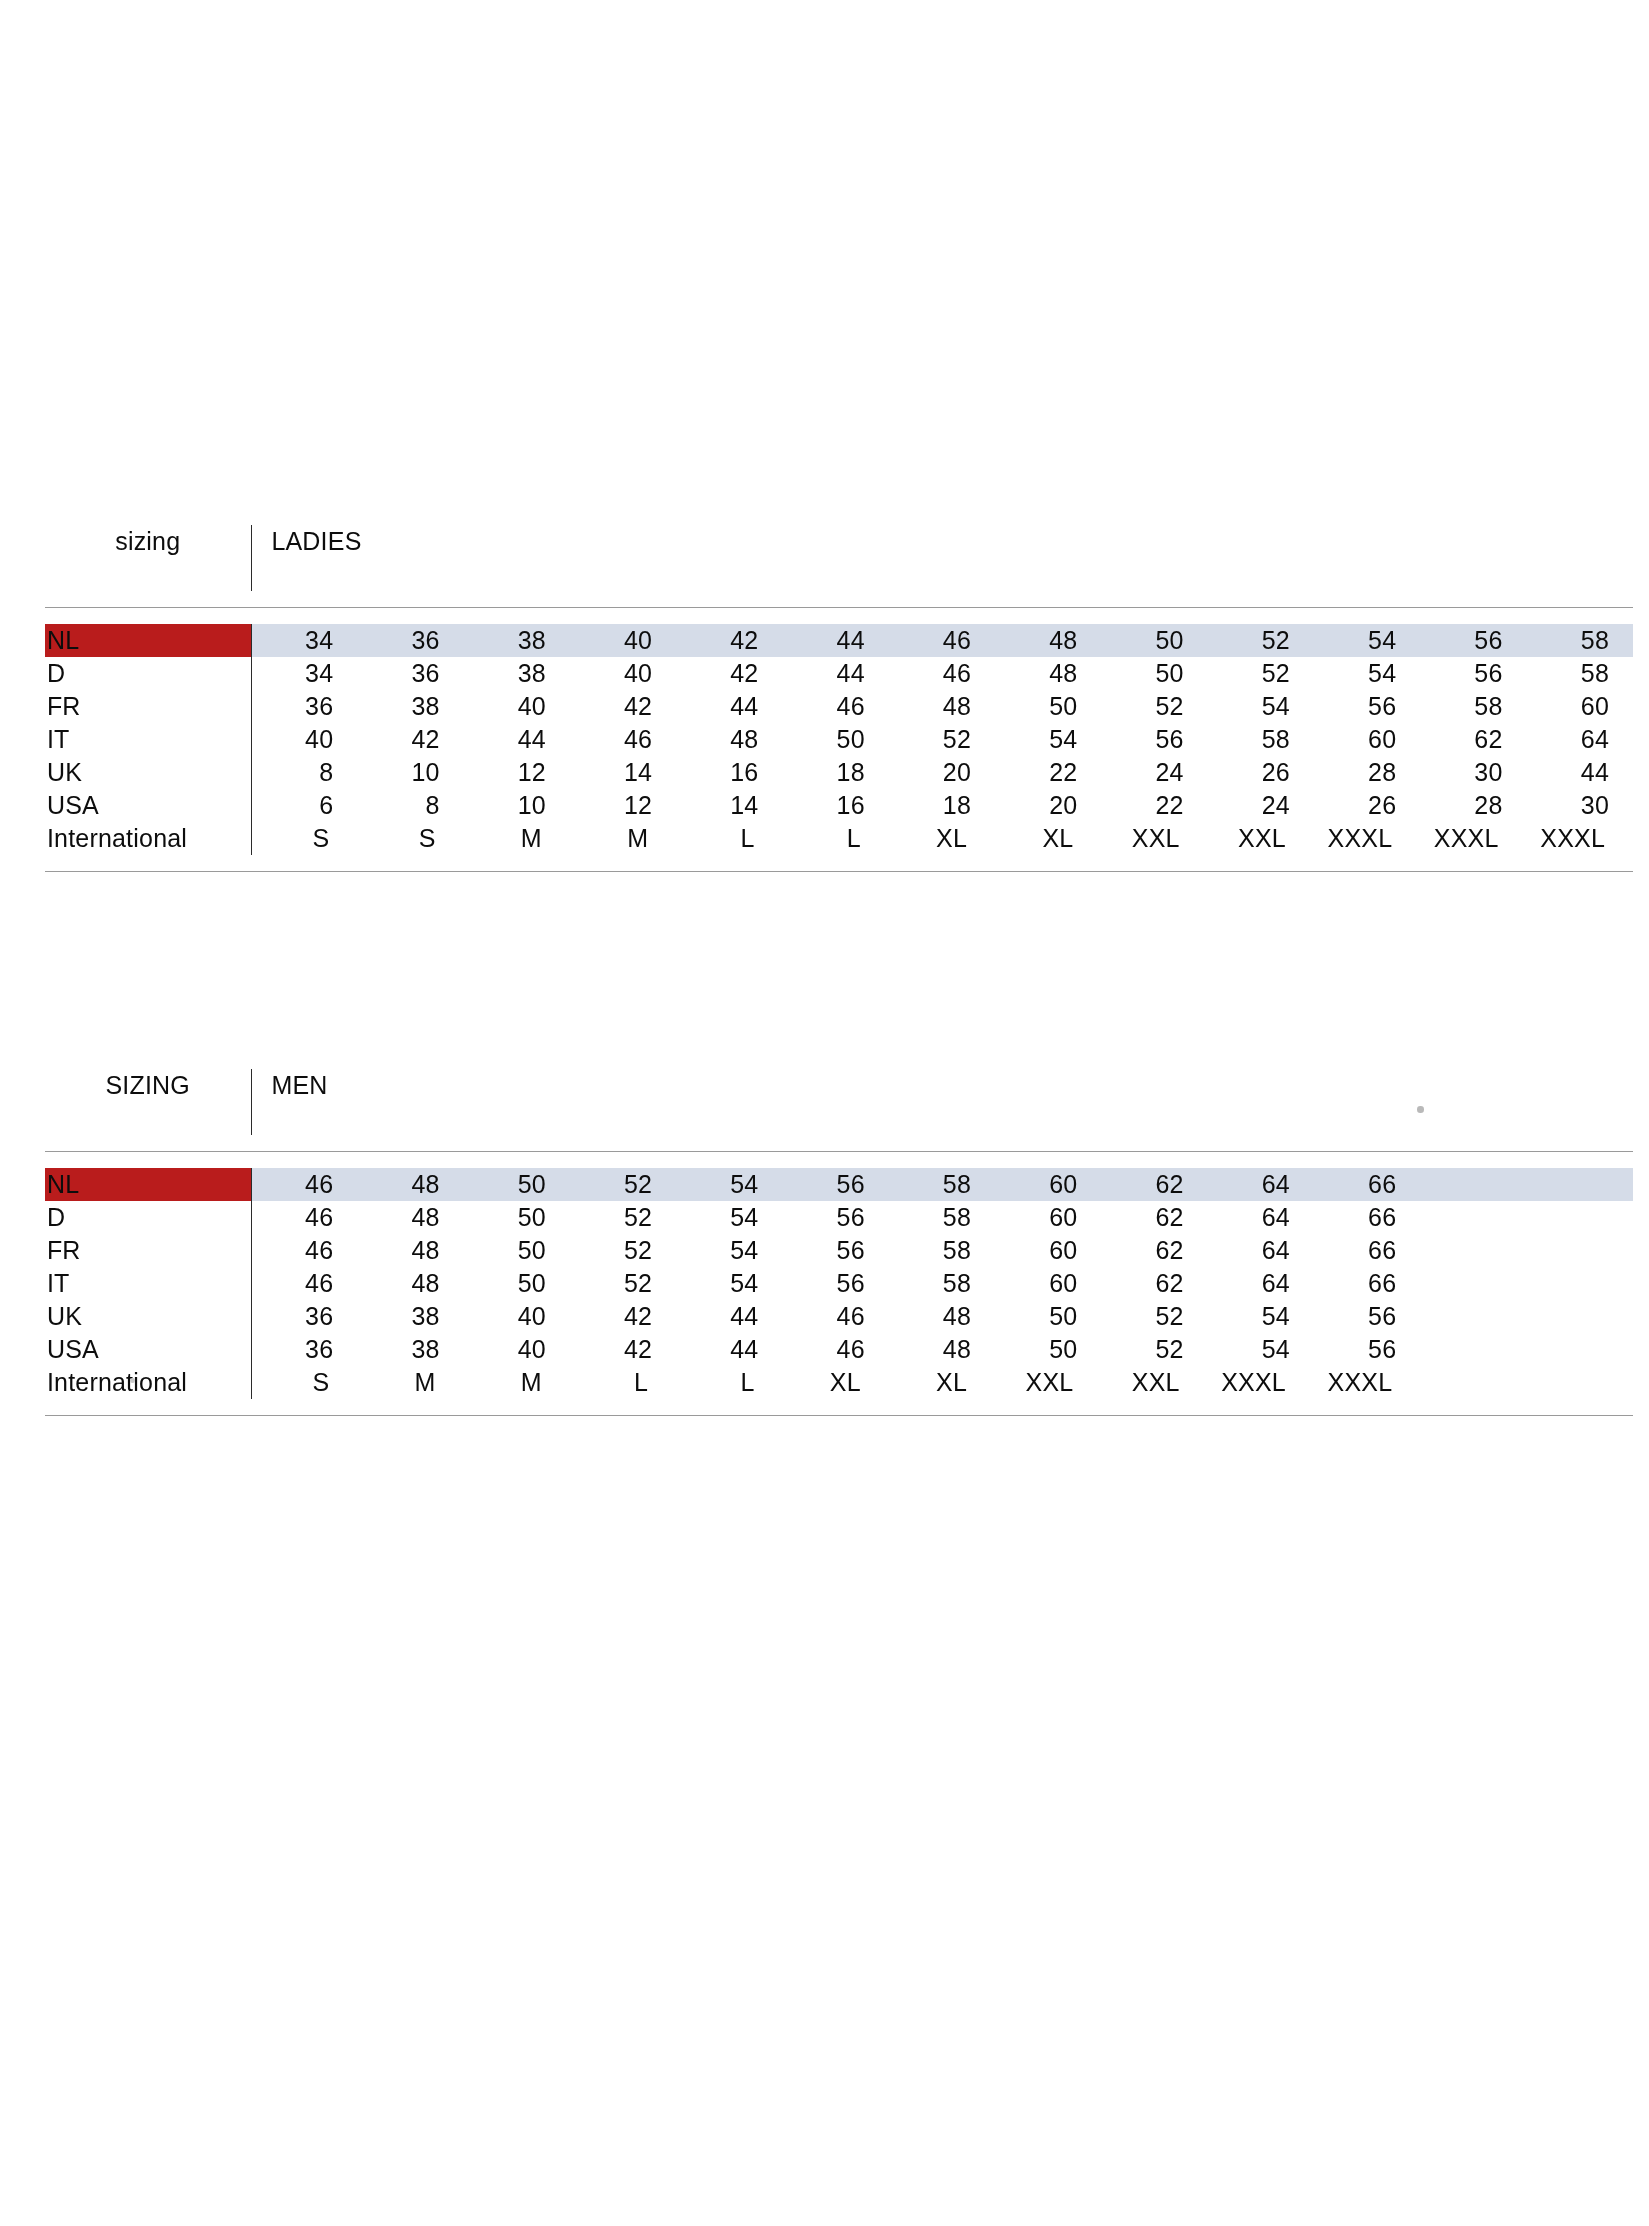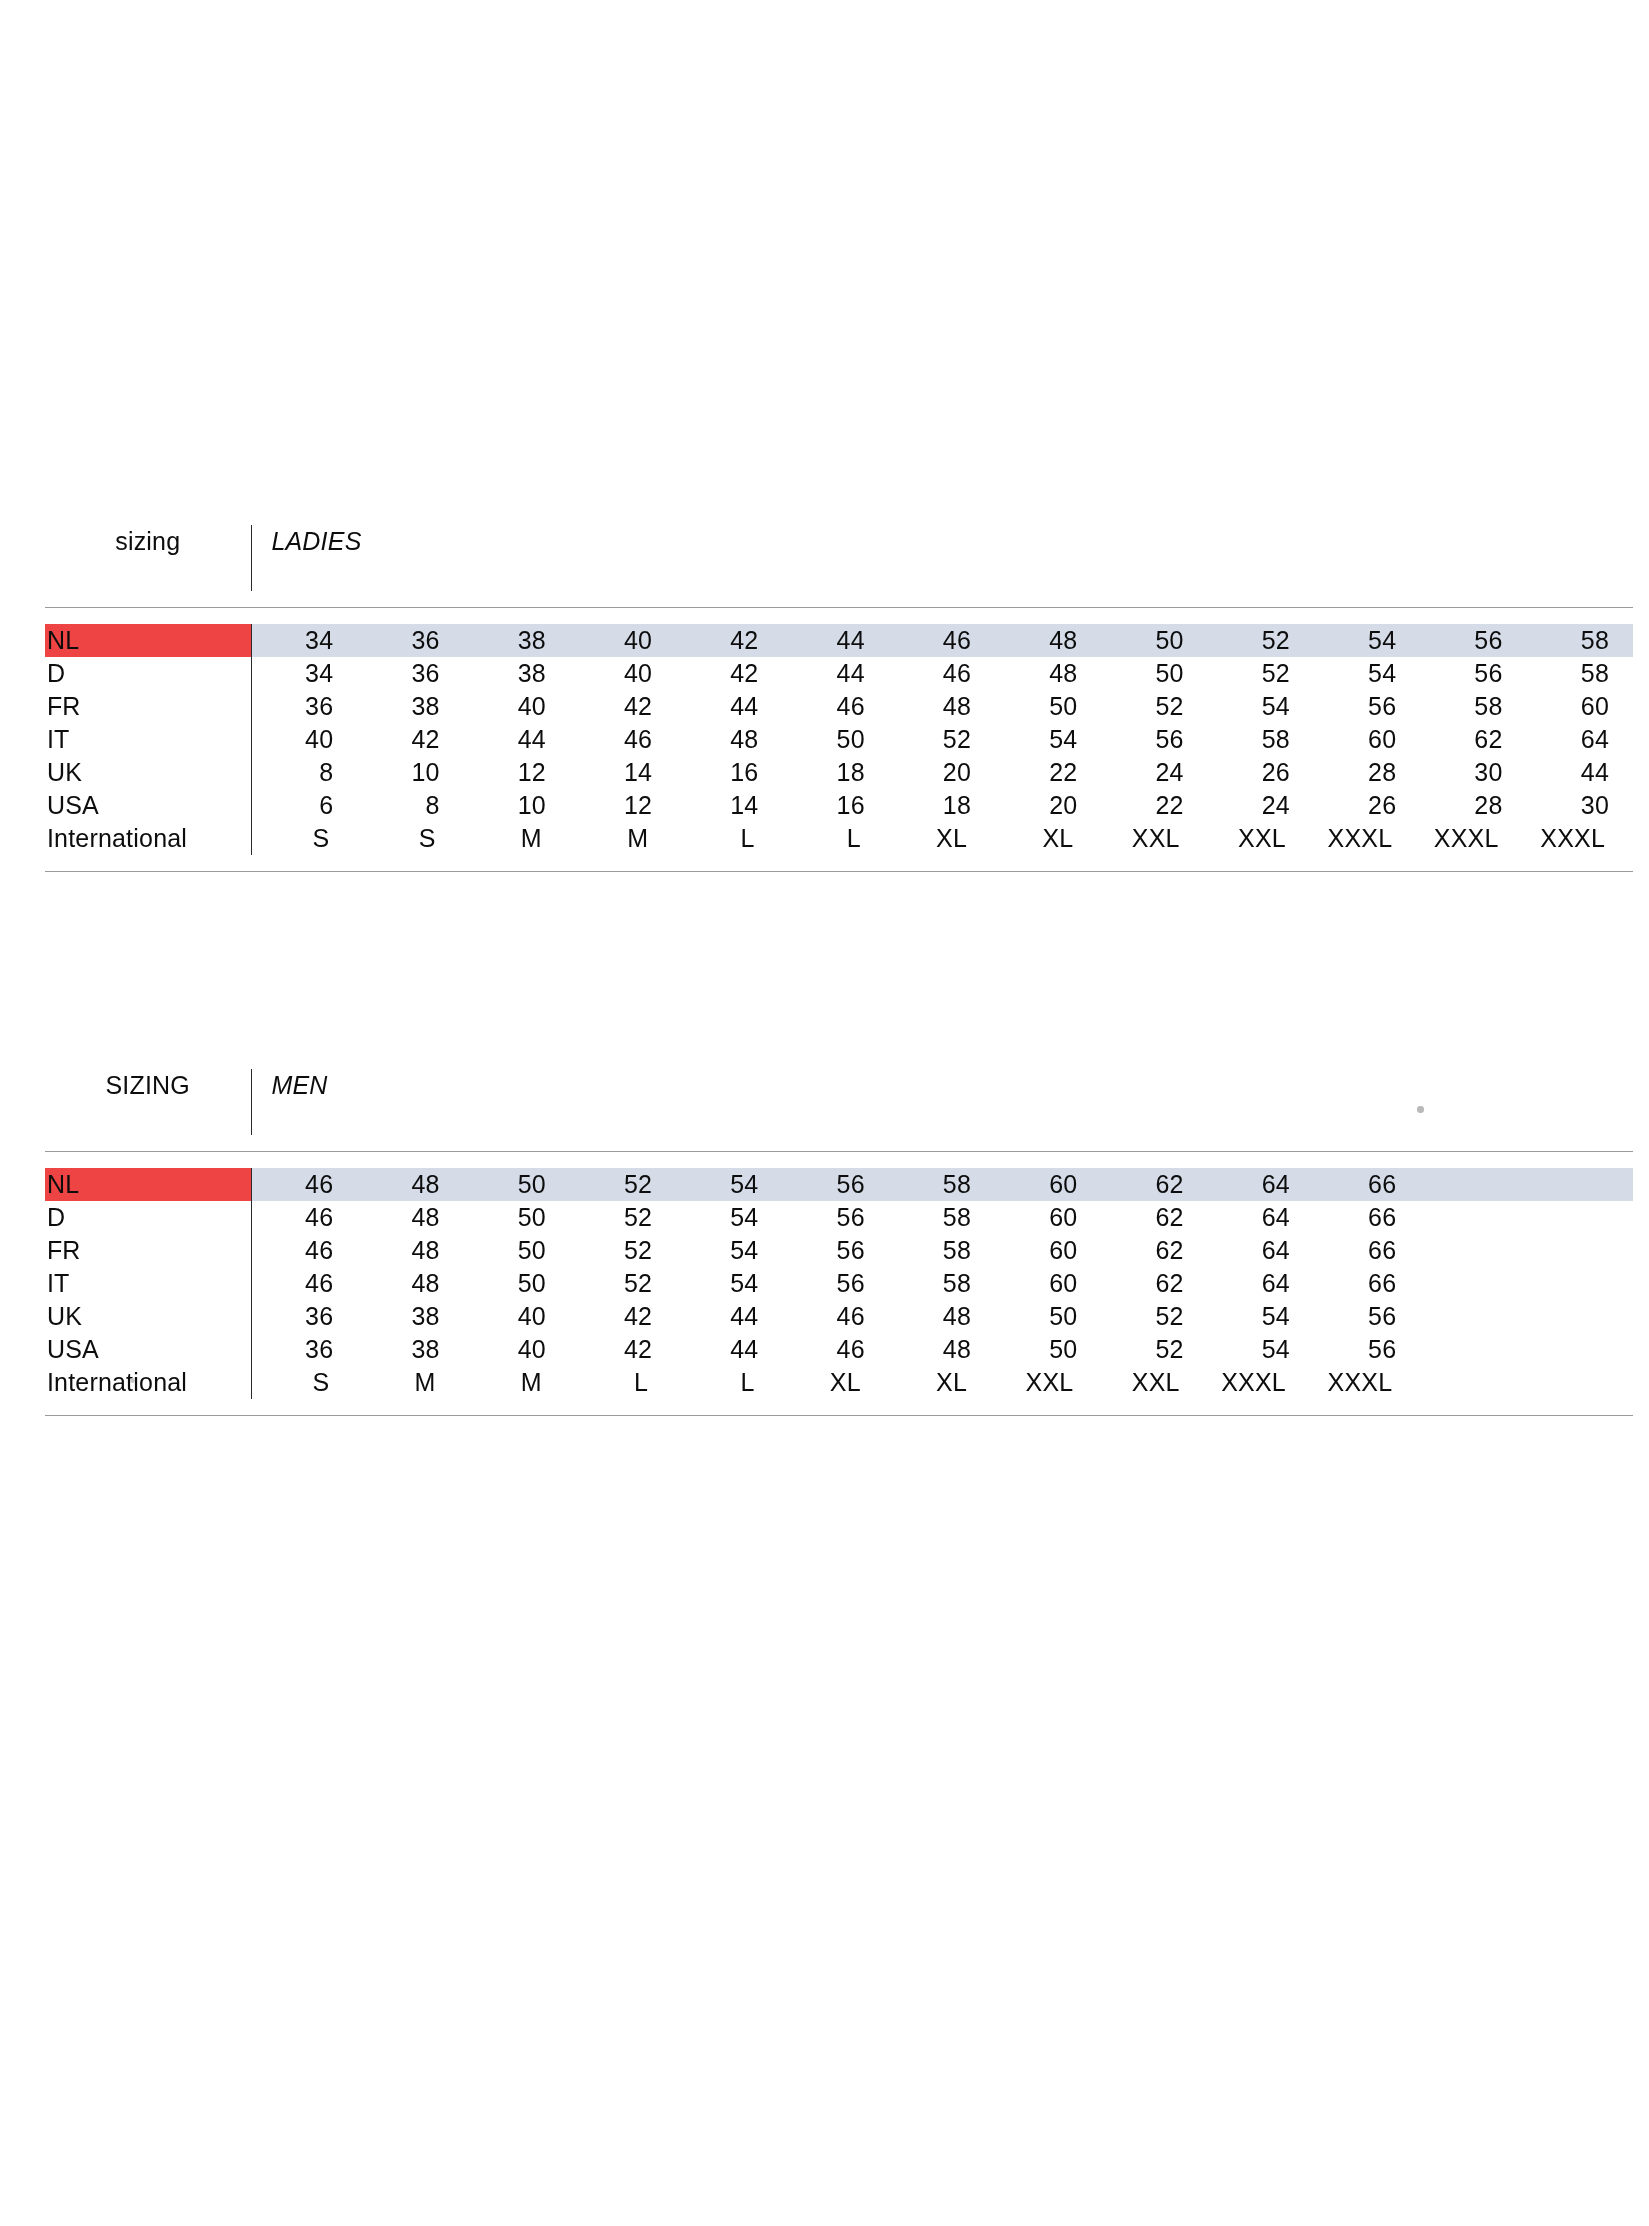--- a/index.html
+++ b/index.html
@@ -72,42 +72,41 @@
     font-size: 27px;
     height: 54px;
     line-height: 54px;
     padding-top: 1.9px;
   }
   .title-left { text-align: center; }
   .title-right {
     text-align: left;
     padding-left: 20.4px !important;
     white-space: nowrap;
-    font-style: italic;
   }
 
   .spacer-row td { height: 43px; }
 
   .rule-row td {
     height: 1.9px;
     padding: 0 !important;
   }
   .rule {
     border-bottom: 1.5px solid #9a9a9a;
     height: 0;
     width: 100%;
   }
 
   
   tr.highlight td {
     background: #d5dce8;
   }
 
   tr.highlight td.rowlabel,
-  tr.highlight td.sep-line { background: #ef4444; }
+  tr.highlight td.sep-line { background: #b91c1c; }
 
   .intl .val { padding-right: 28px !important; }
 
   
   .artifact-dot {
     position: absolute;
     width: 6.5px;
     height: 6.5px;
     background: #b9b9b9;
     border-radius: 50%;

